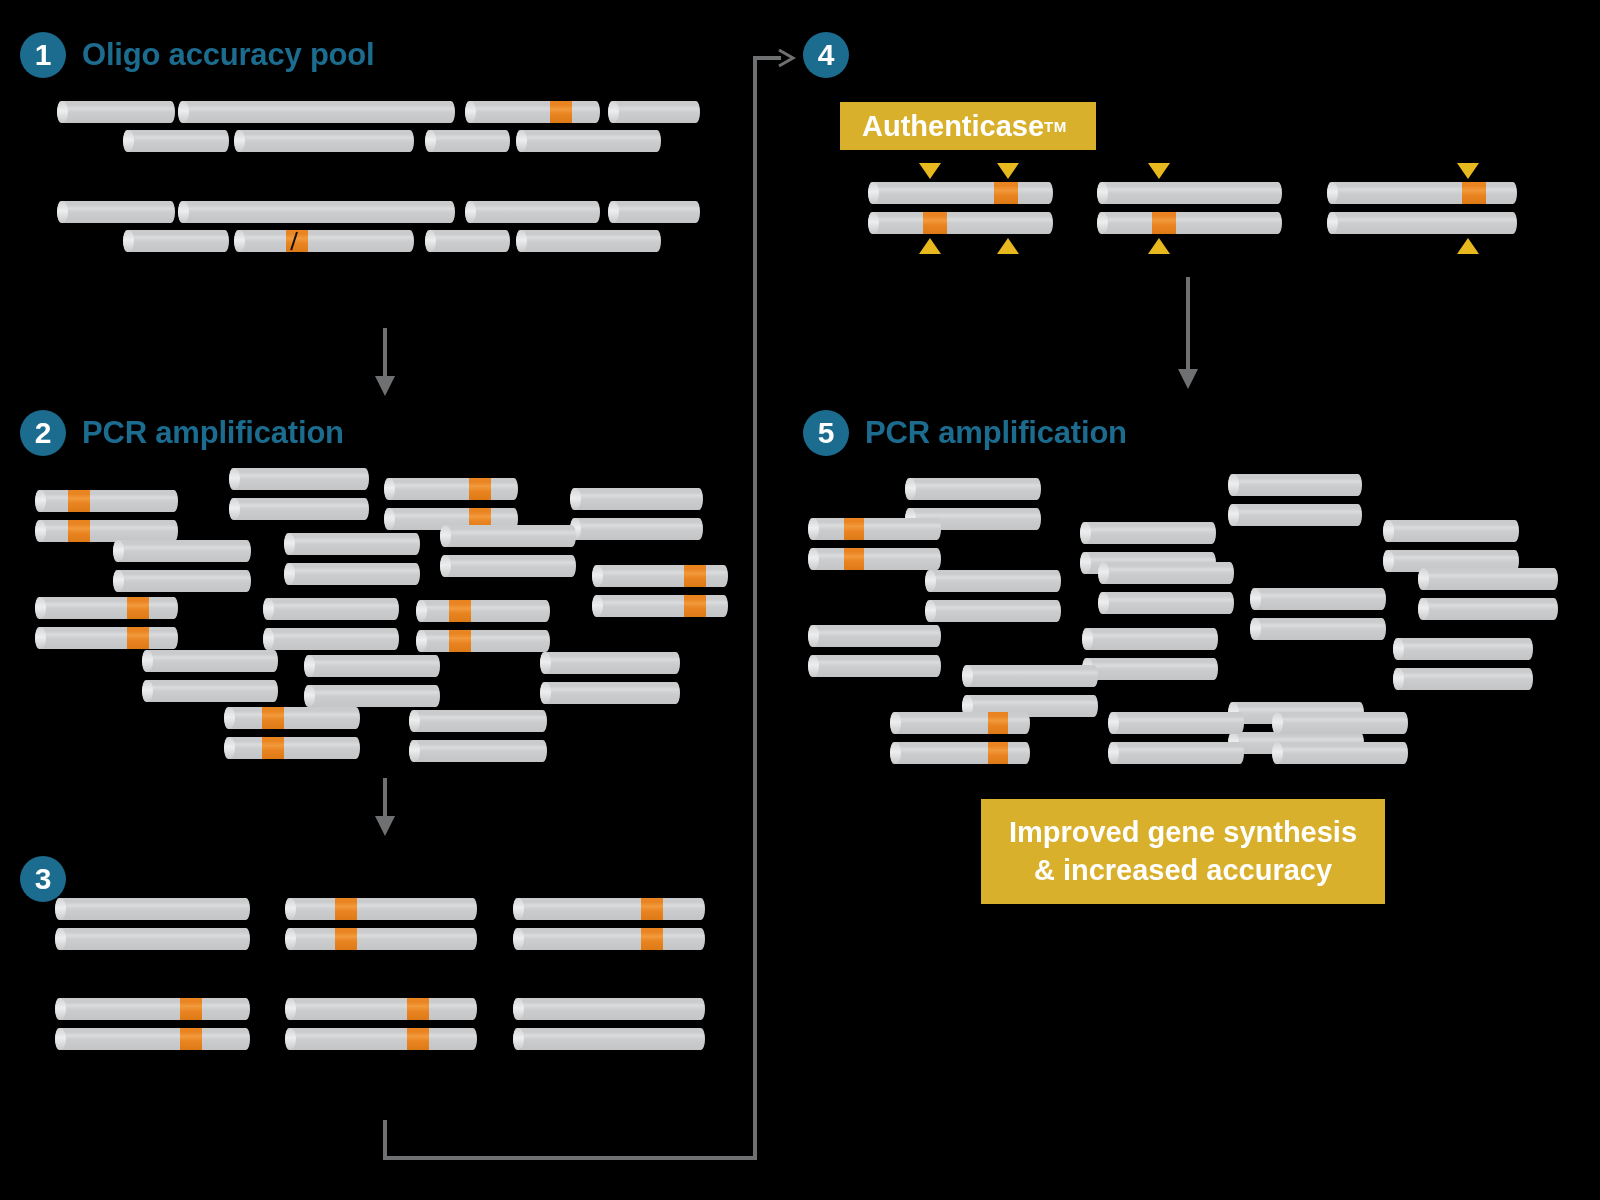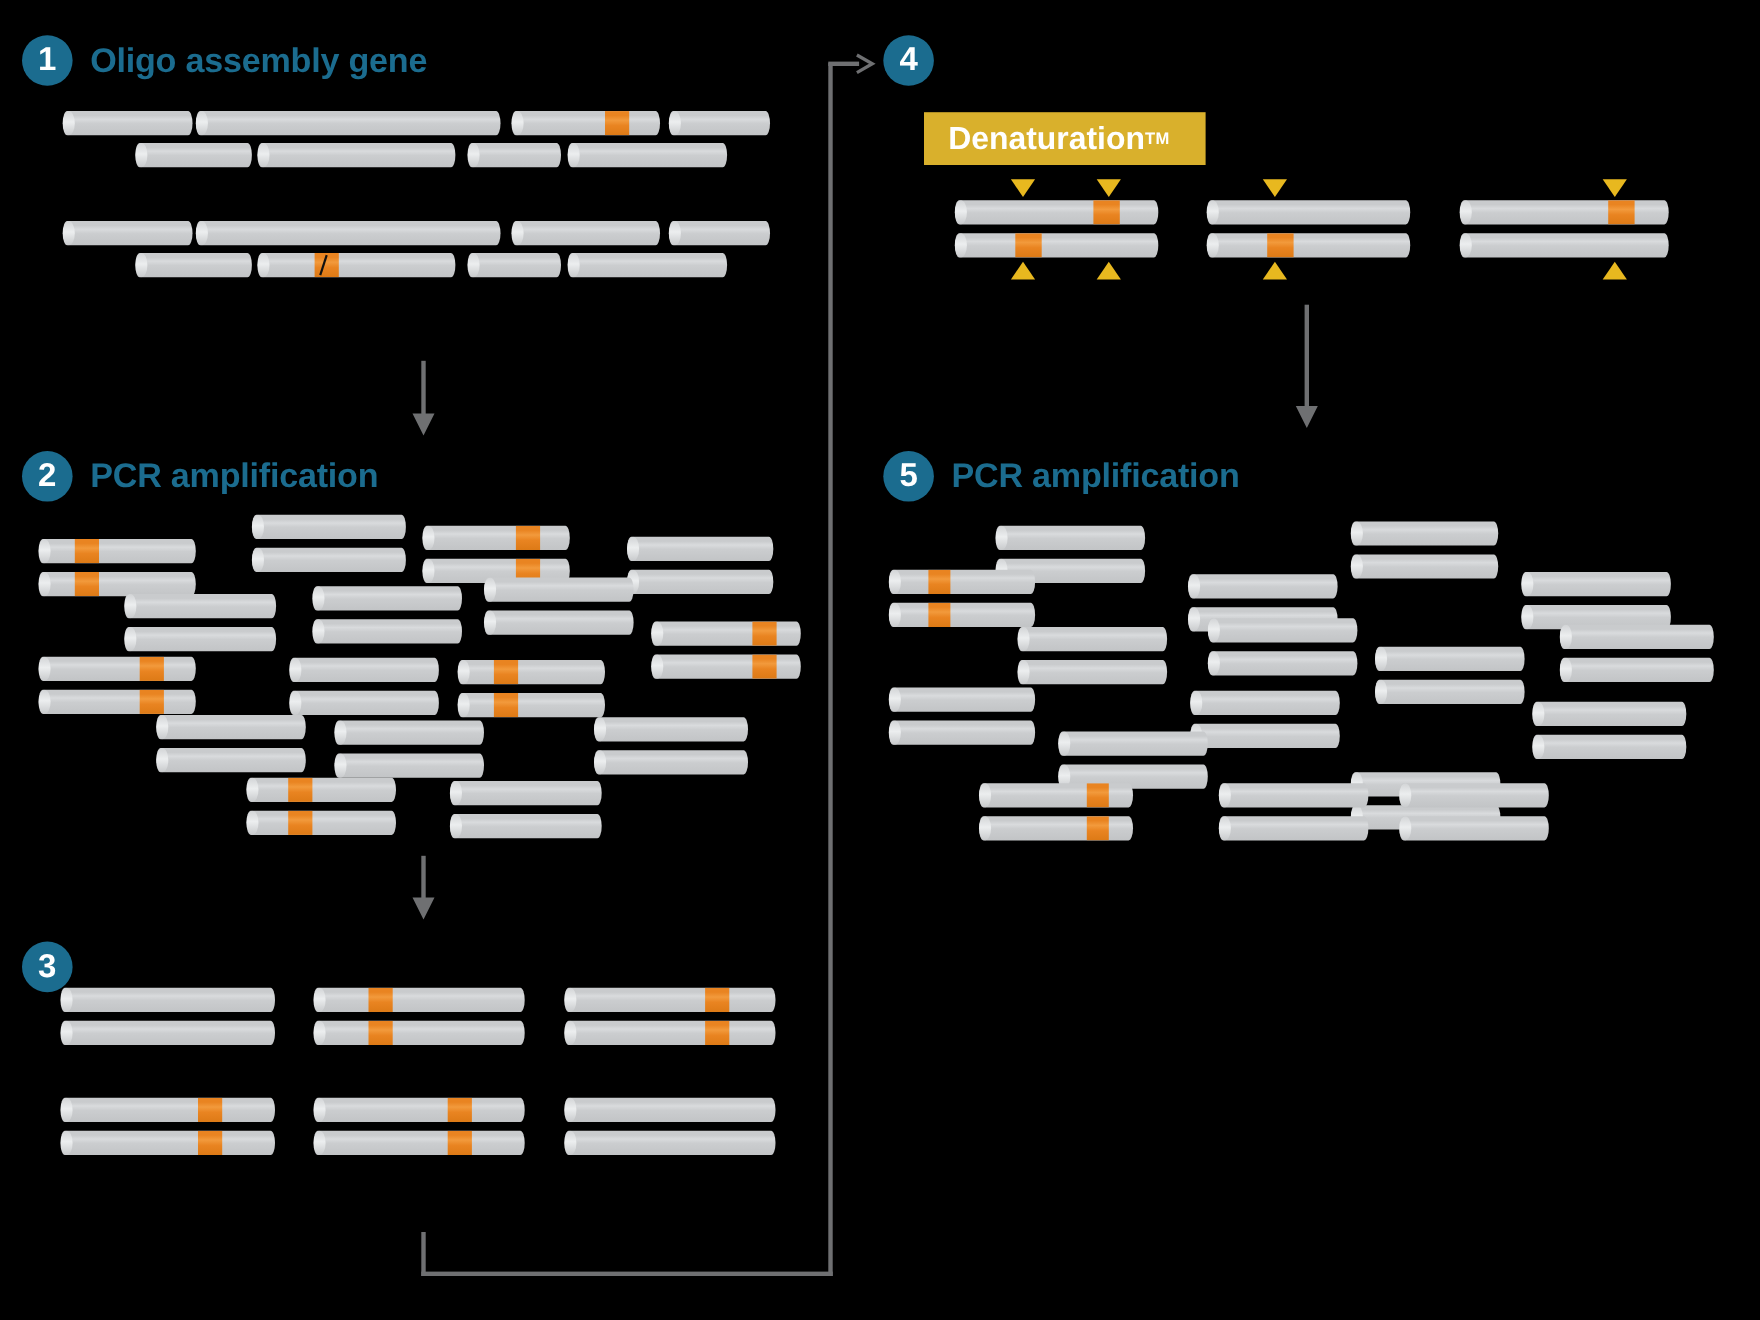--- a/index.html
+++ b/index.html
@@ -45,21 +45,21 @@
   .line{position:absolute;background:#6f7072;}
   svg.arrow{position:absolute;overflow:visible;}
 </style>
 </head>
 <body>
 
 <div id="stage">
 
   <div class="step-head" style="left:20px;top:32px;">
     <div class="step-circle">1</div>
-    <div class="step-title">Oligo assembly gene</div>
+    <div class="step-title">Oligo accuracy pool</div>
   </div>
   <div id="g-step1">
       <div class="bar" style="left: 57px; top: 101px; width: 118px;">
         <div class="cap"></div>
       </div>
       <div class="bar" style="left: 178px; top: 101px; width: 277px;">
         <div class="cap"></div>
       </div>
       <div class="bar" style="left: 465px; top: 101px; width: 135px;">
         <div class="cap"></div>
@@ -271,21 +271,21 @@
       <div class="bar" style="left: 513px; top: 1028px; width: 192px;">
         <div class="cap"></div>
       </div>
     </div>
 
   <div class="step-head" style="left:803px;top:32px;">
     <div class="step-circle">4</div>
   </div>
 
   <div class="gold-box" style="left:840px;top:102px;width:256px;height:48px;padding-left:22px;box-sizing:border-box;font-size:29px;">
-    <span>Denaturation</span>
+    <span>Authenticase</span>
       <span class="tm">TM</span>
   </div>
 
   <div id="g-step4">
       <div class="bar" style="left: 868px; top: 182px; width: 185px;">
         <div class="cap"></div>
         <div class="mut" style="left: 126px; width: 24px;"></div>
       </div>
       <div class="bar" style="left: 1097px; top: 182px; width: 185px;">
         <div class="cap"></div>
@@ -423,20 +423,24 @@
         <div class="cap"></div>
       </div>
       <div class="bar" style="left: 1272px; top: 712px; width: 136px;">
         <div class="cap"></div>
       </div>
       <div class="bar" style="left: 1272px; top: 742px; width: 136px;">
         <div class="cap"></div>
       </div>
     </div>
 
+  <div class="gold-box center" style="left:981px;top:799px;width:404px;height:105px;font-size:29px;line-height:1.28;">
+    <div>Improved gene synthesis</div>
+    <div>&amp; increased accuracy</div>
+  </div>
 
   <svg class="arrow" style="left:372px;top:328px;" width="26" height="72">
     <line x1="13" y1="0" x2="13" y2="52" stroke="#6f7072" stroke-width="4"></line>
     <polygon points="13,68 3,48 23,48" fill="#6f7072"></polygon>
   </svg>
 
   <svg class="arrow" style="left:372px;top:778px;" width="26" height="62">
     <line x1="13" y1="0" x2="13" y2="42" stroke="#6f7072" stroke-width="4"></line>
     <polygon points="13,58 3,38 23,38" fill="#6f7072"></polygon>
   </svg>

